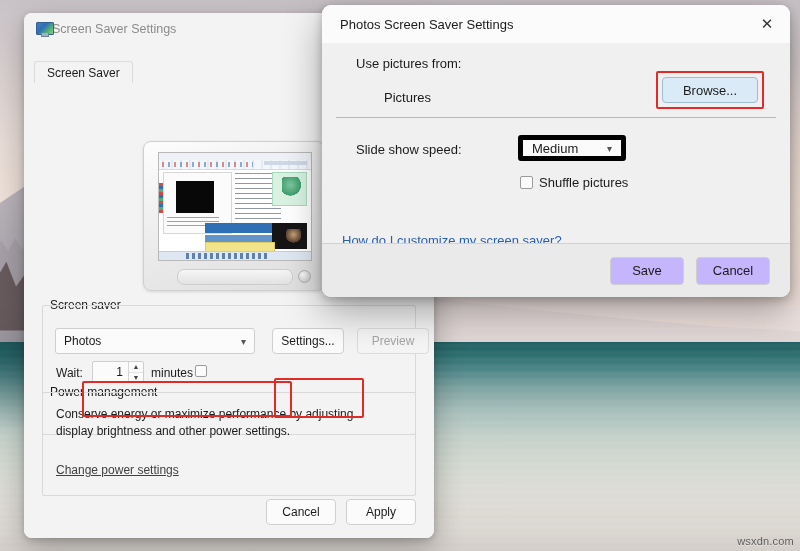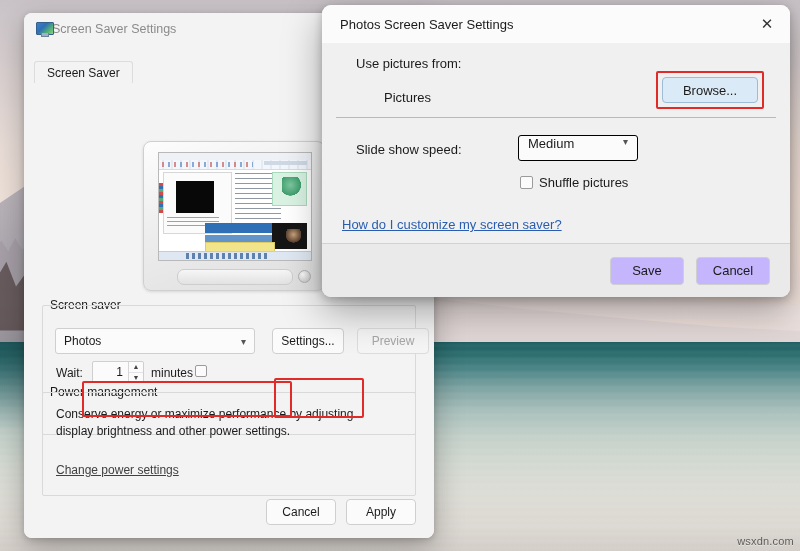--- a/index.html
+++ b/index.html
@@ -432,36 +432,36 @@
     font-size: 13px; color: #1b1b1b;
     box-sizing: border-box;
   }
   #pd-divider {
     position: absolute; left: 14px; right: 14px; top: 74px;
     height: 1px; background: #b9b9b9;
   }
   #lbl-speed { position:absolute; left:34px; top:99px; font-size:13px; color:#1b1b1b; }
   #sel-speed {
     position: absolute; left: 196px; top: 92px;
-    width: 120px; height: 26px;
-    background: #fbfbfb; border: 1px solid #000000; border-radius: 3px;
-    display: flex; align-items: flex-start; padding: 0 9px;
+    width: 108px; height: 26px;
+    background: #fbfbfb; border: 5px solid #000000; border-radius: 3px;
+    display: flex; align-items: center; padding: 0 9px;
     font-size: 13px; color: #1b1b1b;
     box-sizing: border-box;
   }
   #sel-speed .chev { margin-left:auto; font-size:10px; color:#555; }
   #chk-shuffle {
     position: absolute; left: 198px; top: 133px;
     width: 13px; height: 13px;
     background: #fbfbfb; border: 1px solid #9b9b9b; border-radius: 2px;
     box-sizing: border-box;
   }
   #lbl-shuffle { position:absolute; left:217px; top:132px; font-size:13px; color:#1b1b1b; }
   #link-custom {
-    position: absolute; left: 20px; top: 174px;
+    position: absolute; left: 20px; top: 190px;
     font-size: 13px; color: #2a5db0; text-decoration: underline;
   }
   #pd-footer {
     position: absolute; left:0; right:0; bottom:0; height:53px;
     background: #eaeaea;
     border-top: 1px solid #d2d2d2;
     display: flex; align-items: center; justify-content: flex-end;
     gap: 12px; padding-right: 20px;
   }
   .pdbtn {

